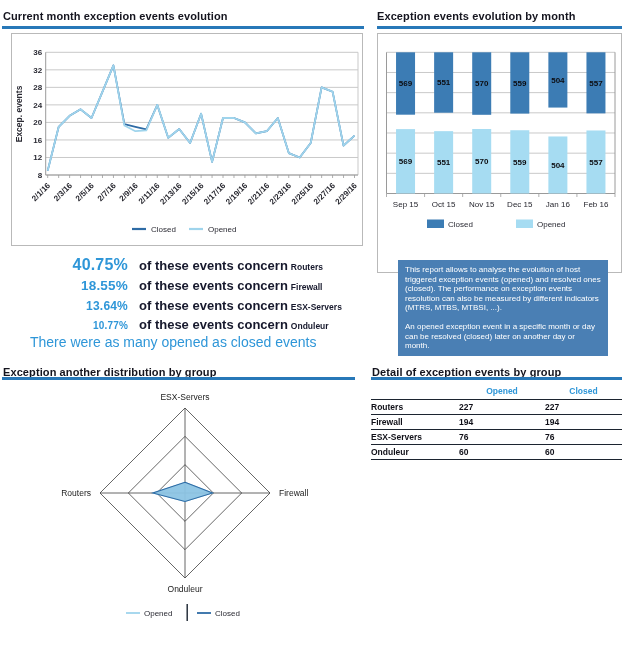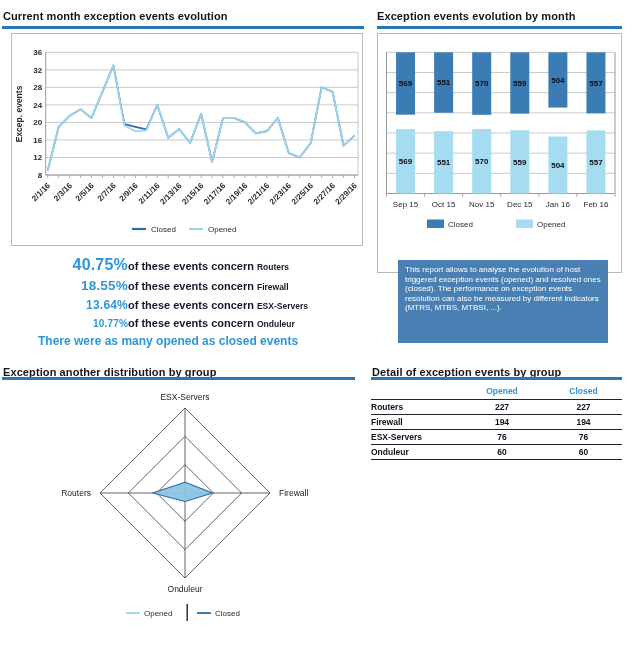--- a/index.html
+++ b/index.html
@@ -5,33 +5,33 @@
   html,body{margin:0;padding:0;background:#fff;}
   body{width:643px;height:652px;position:relative;font-family:"Liberation Sans",sans-serif;color:#1c1c26;overflow:hidden;}
   .abs{position:absolute;}
   .sec-title{font-size:11px;font-weight:bold;color:#14141e;letter-spacing:.1px;white-space:nowrap;}
   .rule{height:2.5px;background:#2878b8;}
   .panel{background:#fff;border:1px solid #b9b9b9;box-sizing:border-box;}
   svg text{font-family:"Liberation Sans",sans-serif;}
   
   .stat-row{position:absolute;left:0;width:370px;display:flex;align-items:baseline;}
   .stat-pct{flex:0 0 84px;text-align:right;font-weight:bold;color:#2e96d8;letter-spacing:.2px;padding-left:44px;}
-  .stat-desc{margin-left:0;font-size:11px;font-weight:bold;color:#16182c;}
+  .stat-desc{margin-left:11px;font-size:13px;font-weight:bold;color:#16182c;}
   .stat-grp{margin-left:3px;font-size:8.5px;font-weight:bold;color:#16182c;}
   .p1{font-size:16px;} .p2{font-size:13.5px;} .p3{font-size:12px;} .p4{font-size:10px;}
-  .stat-footer{position:absolute;font-size:12px;font-weight:bold;color:#2e96d8;margin-left:8px;}
+  .stat-footer{position:absolute;font-size:14px;font-weight:normal;color:#2e96d8;}
   
   .info-box{background:#4a7fb4;color:#fff;font-size:8px;line-height:1.2;padding:5px 7px;box-sizing:border-box;}
   .info-box p{margin:0;}
   .info-box p + p{margin-top:9px;}
   
   table.detail{border-collapse:collapse;table-layout:fixed;}
   table.detail th{font-size:8.5px;font-weight:bold;color:#2e96d8;text-align:center;padding:2px 0 3px 0;}
   table.detail th:first-child{text-align:left;}
-  table.detail td{font-size:8.5px;font-weight:bold;color:#101018;text-align:center;padding:2px 0;}
+  table.detail td{font-size:8.5px;font-weight:bold;color:#101018;text-align:left;padding:2px 0;}
   table.detail td:first-child{text-align:left;}
   table.detail tbody tr{border-top:1.5px solid #1c2430;}
   table.detail tbody tr:last-child{border-bottom:1.5px solid #1c2430;}
 </style>
 </head>
 <body>
 
 <div class="abs sec-title" style="left:3px;top:10px;">Current month exception events evolution</div>
 <div class="abs rule" style="left:2px;top:26px;width:362px;"></div>
 <div class="abs panel" style="left:11px;top:33px;width:352px;height:213px;">
@@ -184,20 +184,21 @@
 </div>
 <div class="stat-row" style="top:317px;">
   <span class="stat-pct p4">10.77%</span>
   <span class="stat-desc">of these events concern</span>
   <span class="stat-grp">Onduleur</span>
 </div>
 <div class="stat-footer" style="left:30px;top:334px;">There were as many opened as closed events</div>
 
 <div class="abs info-box" style="left:398px;top:260px;width:210px;min-height:83px;">
   <p>This report allows to analyse the evolution of host triggered exception events (opened) and resolved ones (closed). The performance on exception events resolution can also be measured by different indicators (MTRS, MTBS, MTBSI, ...).</p>
+  <p>An opened exception event in a specific month or day can be resolved (closed) later on another day or month.</p>
 </div>
 
 <div class="abs sec-title" style="left:3px;top:366px;">Exception another distribution by group</div>
 <div class="abs rule" style="left:2px;top:377px;width:353px;"></div>
 <svg id="radarChart" class="abs" style="left:5px;top:383px;" width="352" height="246" viewBox="0 0 352 246">
     <polygon points="180,81.66666666666667 208.33333333333334,110 180,138.33333333333334 151.66666666666666,110" fill="none" stroke="#3f3f3f" stroke-width="0.8"></polygon>
     <polygon points="180,53.333333333333336 236.66666666666666,110 180,166.66666666666666 123.33333333333334,110" fill="none" stroke="#3f3f3f" stroke-width="0.8"></polygon>
     <polygon points="180,25 265,110 180,195 95,110" fill="none" stroke="#3f3f3f" stroke-width="0.8"></polygon>
     <line x1="180" y1="25" x2="180" y2="195" stroke="#3f3f3f" stroke-width="0.8"></line>
     <line x1="95" y1="110" x2="265" y2="110" stroke="#3f3f3f" stroke-width="0.8"></line>

